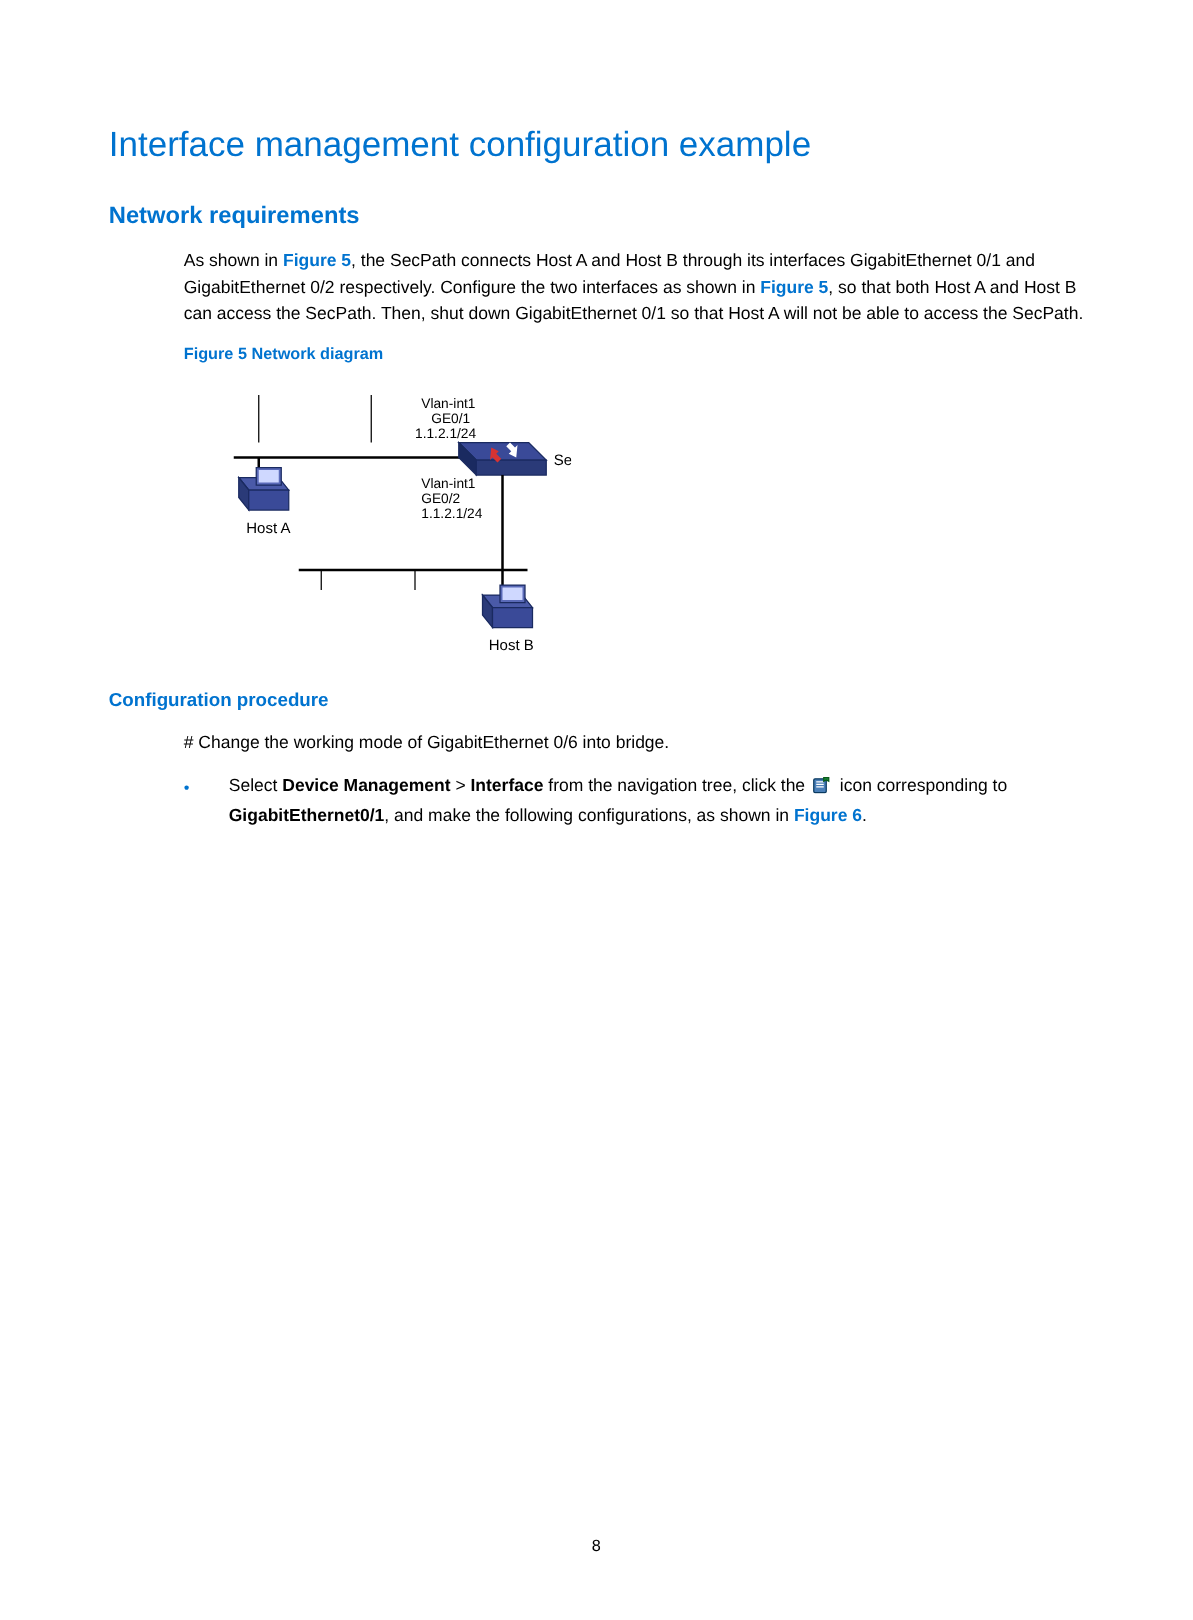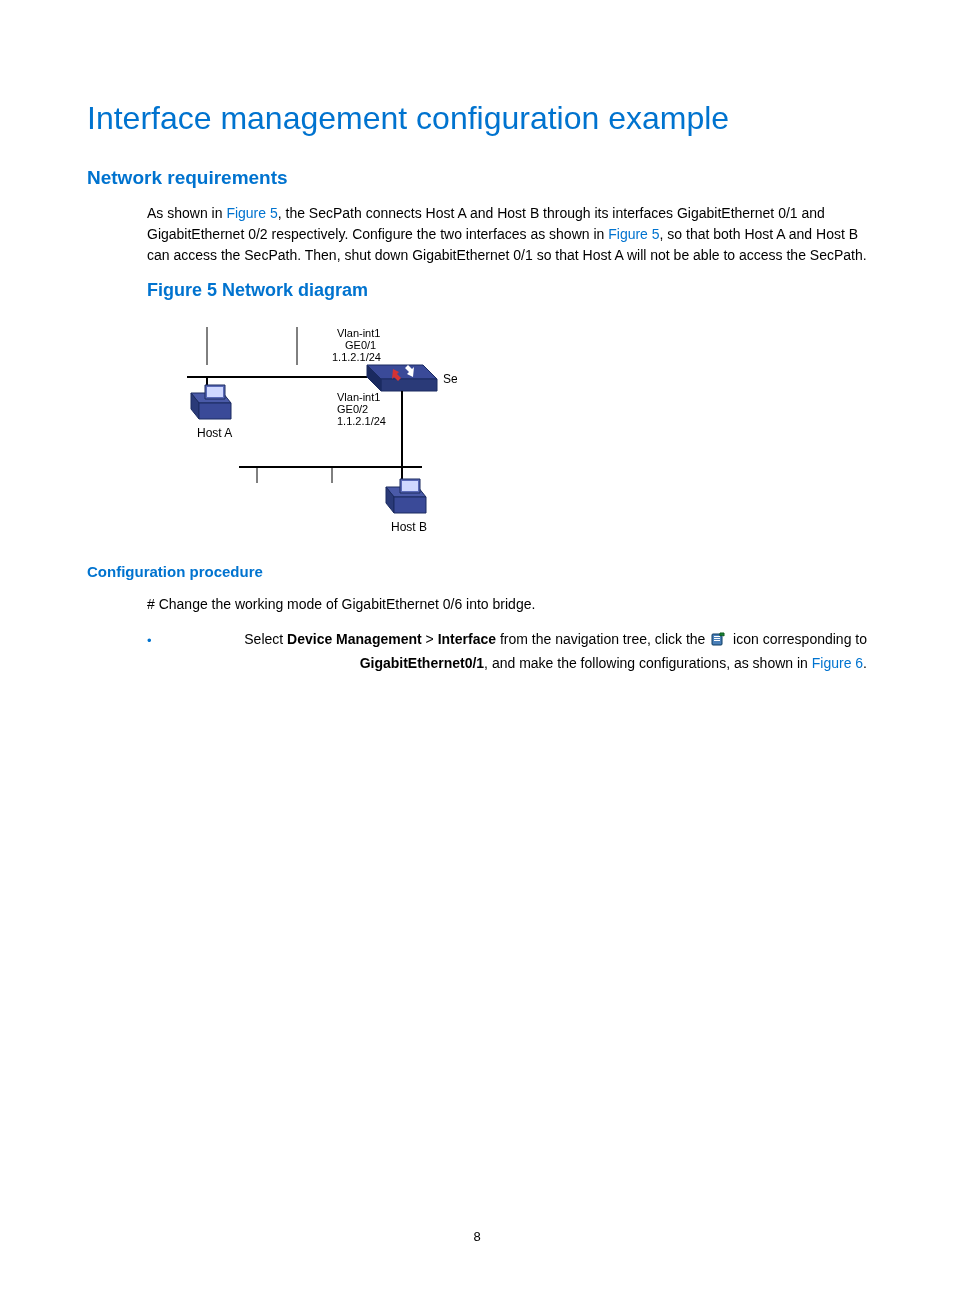--- a/index.html
+++ b/index.html
@@ -7,21 +7,21 @@
       font-family: Arial, Helvetica, sans-serif;
       font-size: 14px;
       color: #000;
       background: #fff;
       width: 954px;
       height: 1296px;
       padding: 100px 87px 50px 87px;
       position: relative;
     }
     h1 {
-      font-size: 32px;
+      font-size: 28px;
       font-weight: 400;
       color: #0073cf;
       margin-bottom: 30px;
     }
     h2 {
       font-size: 19px;
       font-weight: 700;
       color: #0073cf;
       margin-bottom: 14px;
     }
@@ -31,47 +31,47 @@
       color: #0073cf;
       margin-top: 16px;
       margin-bottom: 14px;
     }
     .para {
       margin-left: 60px;
       line-height: 1.5;
       margin-bottom: 14px;
     }
     .figure-caption {
-      font-size: 18px;
+      font-size: 13px;
       font-weight: 700;
       color: #0073cf;
       margin-left: 60px;
       margin-bottom: 0px;
     }
-    .link-ref { color: #0073cf; }
+    .link-ref { color: #0073cf; font-weight: bold; }
     .bold { font-weight: 700; }
     .figure-wrap {
       margin-left: 60px;
       margin-top: 6px;
       margin-bottom: 8px;
     }
     .figure-svg { display: block; }
     .bullet-block {
       display: flex;
       margin-left: 60px;
       line-height: 1.55;
     }
     .bullet-marker {
       color: #0073cf;
       font-size: 13px;
       width: 36px;
       flex-shrink: 0;
       padding-top: 2px;
     }
-    .bullet-body { flex: 1; text-align: right; }
+    .bullet-body { flex: 1; }
     .edit-icon-inline {
       display: inline-block;
       vertical-align: -2px;
       margin: 0 2px;
     }
     .page-number {
       position: absolute;
       bottom: 52px;
       width: 100%;
       left: 0;

